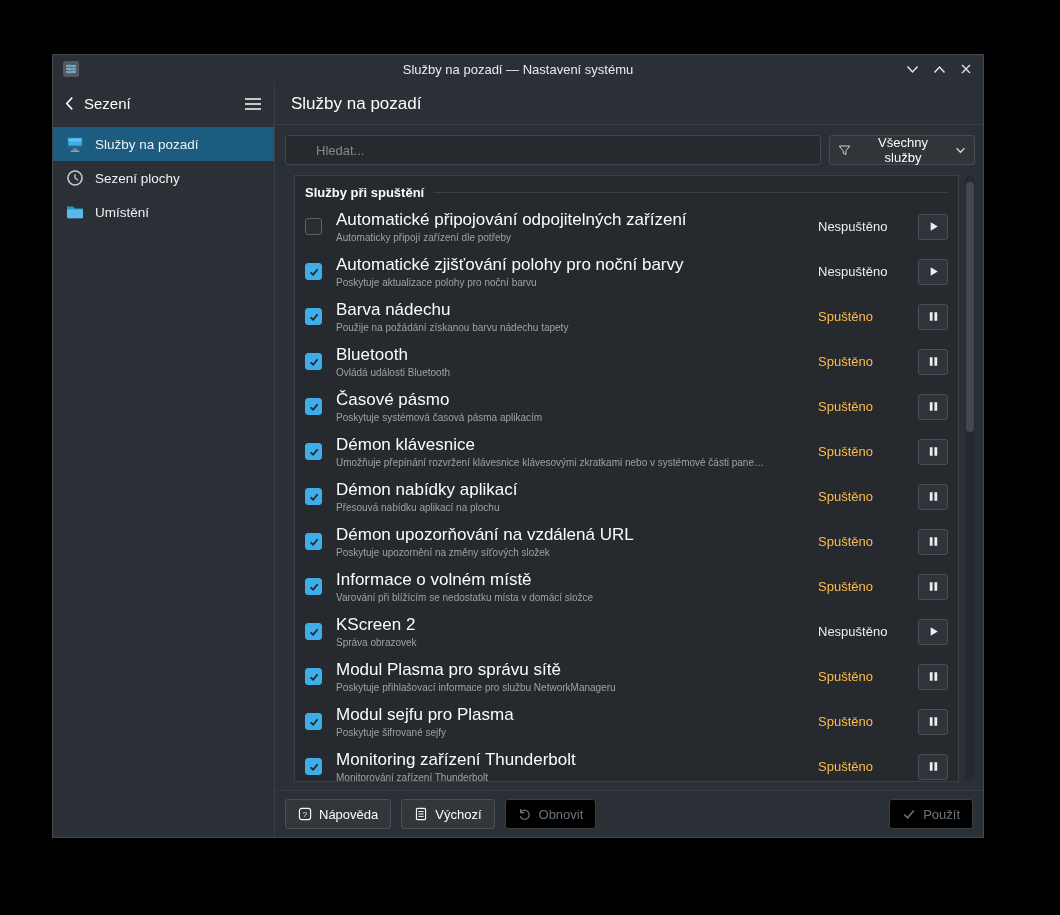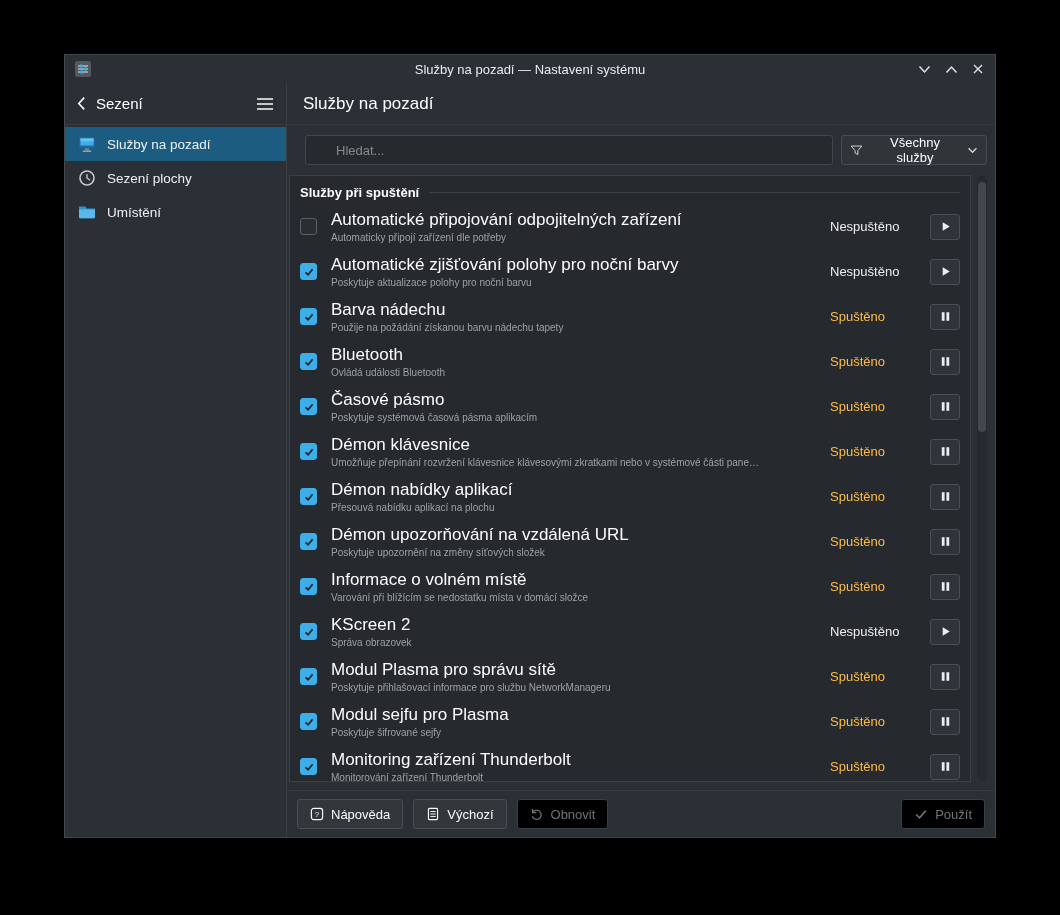--- a/index.html
+++ b/index.html
@@ -2,21 +2,21 @@
 <html><head>
 <meta charset="utf-8">
 <style>
   html,body{margin:0;padding:0;}
   body{
     width:1060px;height:915px;background:#000;position:relative;overflow:hidden;
     font-family:"Liberation Sans","DejaVu Sans",sans-serif;
     -webkit-font-smoothing:antialiased;
   }
   .window{
-    position:absolute;left:64px;top:54px;width:932px;height:784px;
+    position:absolute;left:52px;top:54px;width:932px;height:784px;
     background:#2b3036;border:1px solid #43484d;box-sizing:border-box;
     display:flex;flex-direction:column;color:#fcfcfc;
   }
   
   .titlebar{height:28px;flex:none;display:flex;align-items:center;padding:0 10px;position:relative;background:#2b3036;}
   .titlebar-title{position:absolute;left:0;right:0;text-align:center;font-size:13px;color:#e9ebec;pointer-events:none;}
   .tb-controls{margin-left:auto;display:flex;gap:13px;align-items:center;z-index:2;}
   .tb-btn{width:14px;height:14px;display:flex;align-items:center;justify-content:center;cursor:default;}
   .app-icon{width:16px;height:16px;display:flex;align-items:center;z-index:2;}
   
@@ -27,38 +27,38 @@
   .back-label{font-size:15px;color:#fcfcfc;}
   .hamburger{margin-left:auto;display:flex;align-items:center;}
   .sidebar-items{padding-top:2px;}
   .sidebar-item{height:34px;display:flex;align-items:center;gap:10px;padding:0 12px;font-size:13.5px;color:#eef0f1;}
   .sidebar-item.selected{background:#1d5c81;}
   .sidebar-item .icon{width:20px;height:20px;display:flex;align-items:center;justify-content:center;flex:none;}
   
   .main{flex:1;display:flex;flex-direction:column;min-width:0;}
   .main-header{height:41px;flex:none;display:flex;align-items:center;padding:0 16px;border-bottom:1px solid #363b40;}
   .main-title{font-size:17px;color:#fcfcfc;font-weight:400;}
-  .toolbar{flex:none;display:flex;gap:8px;padding:10px 8px 10px 18px;align-items:center;}
+  .toolbar{flex:none;display:flex;gap:8px;padding:10px 8px 10px 10px;align-items:center;}
   .search-field{position:relative;flex:1;height:30px;}
   .search-field input{
     position:absolute;inset:0;width:100%;height:100%;box-sizing:border-box;
     background:#262a2e;border:1px solid #42474c;border-radius:3px;
     color:#fcfcfc;font-size:13px;padding:0 8px 0 30px;outline:none;
     font-family:"Liberation Sans","DejaVu Sans",sans-serif;
   }
   .search-field input::placeholder{color:#84898d;}
   .search-icon{position:absolute;left:9px;top:8px;width:14px;height:14px;pointer-events:none;}
   .filter-dropdown{
     flex:none;width:146px;height:30px;box-sizing:border-box;
     background:#30353a;border:1px solid #474c51;border-radius:3px;
     display:flex;align-items:center;gap:7px;padding:0 8px;color:#fcfcfc;font-size:13px;cursor:default;
   }
   .filter-dropdown .chev{margin-left:auto;}
   
-  .list-wrap{flex:1;position:relative;margin:0 6px 8px 2px;min-height:0;}
+  .list-wrap{flex:1;position:relative;margin:0 6px 8px 19px;min-height:0;}
   .services-list{
     position:absolute;left:0;top:0;bottom:0;right:18px;
     background:#26292d;border:1px solid #3c4146;box-sizing:border-box;overflow:hidden;
   }
   .section-header{display:flex;align-items:center;gap:10px;padding:9px 10px 4px 10px;}
   .section-title{font-size:13px;font-weight:bold;color:#fcfcfc;white-space:nowrap;}
   .section-rule{flex:1;height:1px;background:#3c4146;}
   .service-row{height:45px;display:flex;align-items:center;padding:0 10px;box-sizing:border-box;}
   .checkbox{
     width:17px;height:17px;flex:none;border-radius:3px;margin-right:14px;

